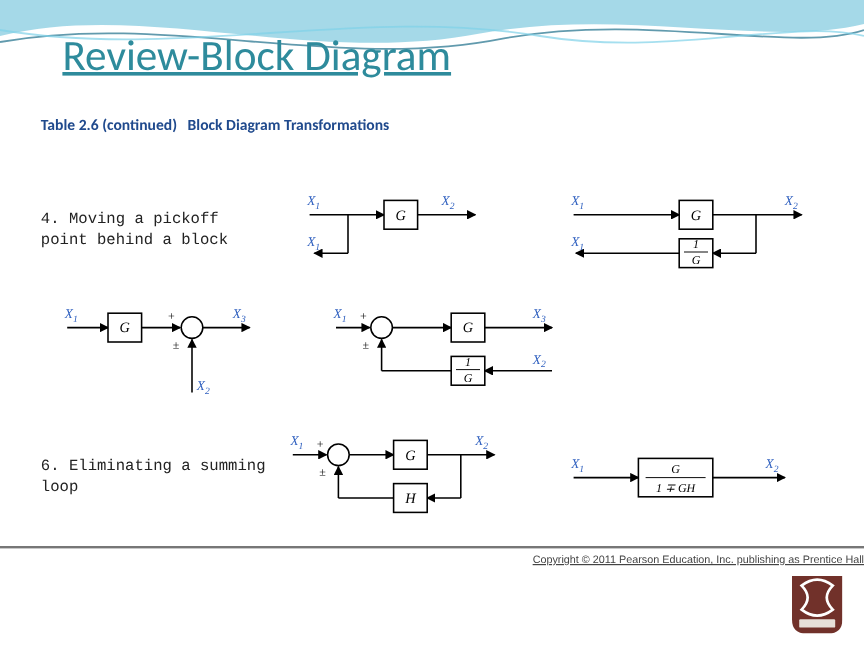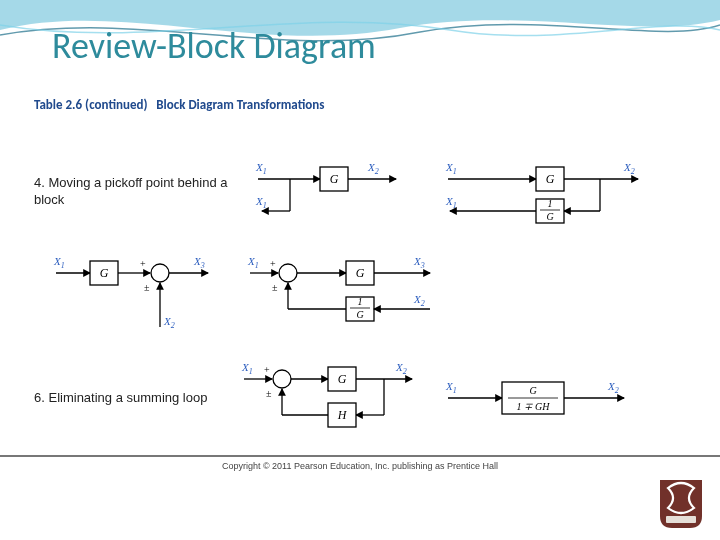--- a/index.html
+++ b/index.html
@@ -21,20 +21,21 @@
     z-index: 0;
   }
   .title {
     position: absolute;
     top: 24px;
     left: 52px;
     font-size: 36px;
     font-weight: 400;
     color: #2e8b9c;
     z-index: 2;
+    text-decoration: underline;
   }
   .subtitle {
     position: absolute;
     top: 97px;
     left: 34px;
     font-size: 13px;
     font-weight: 700;
     color: #204a8d;
     z-index: 2;
   }
@@ -49,38 +50,40 @@
   .row {
     display: flex;
     align-items: center;
     padding: 8px 0 8px 34px;
   }
   .desc {
     width: 194px;
     font-size: 13px;
     color: #222;
     line-height: 1.3;
-    font-family: Liberation Sans, sans-serif;
+    font-family: Liberation Mono, monospace;
   }
   .diag-pair {
     display: flex;
     align-items: center;
+    gap: 30px;
   }
   .hr-bottom {
     border: none;
     border-top: 2px solid #777;
     margin: 4px 0 2px 0;
     width: 720px;
   }
   .copyright {
-    text-align: center;
+    text-align: right;
     font-size: 9px;
     color: #444;
     padding-top: 2px;
     font-family: Arial, sans-serif;
+    text-decoration: underline;
   }
   .logo {
     position: absolute;
     right: 18px;
     bottom: 12px;
     width: 42px;
     height: 48px;
     z-index: 3;
   }
   

